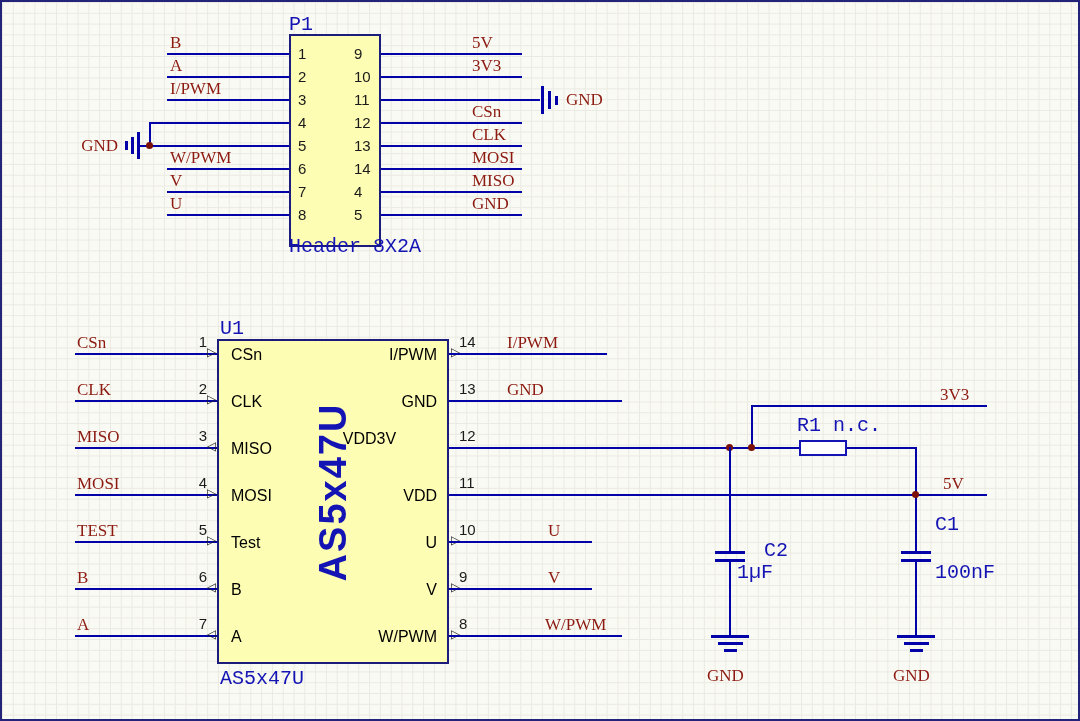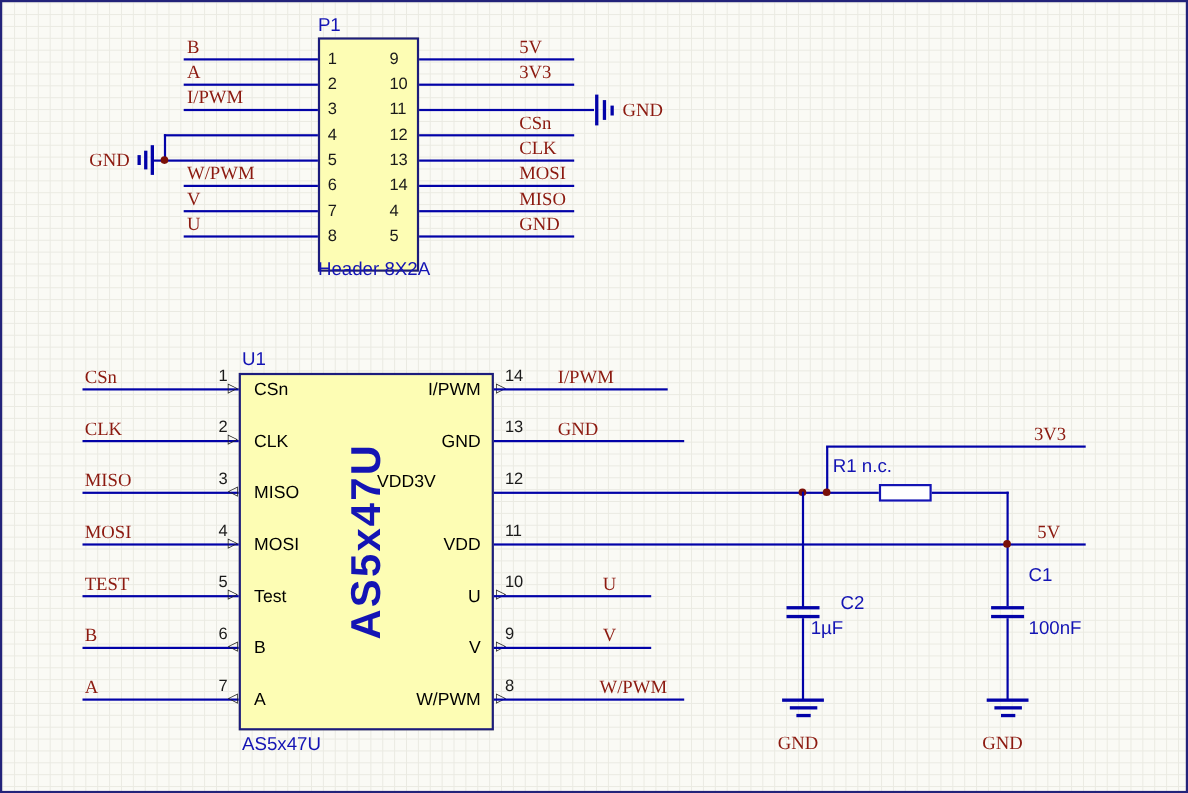--- a/index.html
+++ b/index.html
@@ -11,21 +11,21 @@
       linear-gradient(var(--grid,#EAEAE2) 1px, transparent 1px),
       linear-gradient(90deg, var(--grid,#EAEAE2) 1px, transparent 1px);
     background-size:10.8px 10.8px;
     border:2px solid var(--sheet-border,#23237A);
     font-family:"Liberation Serif", serif;
   }
   .wh, .wv { position:absolute; background:var(--wire,#0202A8); }
   .wh { height:2px; }
   .wv { width:2px; }
   .net  { position:absolute; font-size:17px; line-height:1.1; color:var(--net-label,#8C1A10); white-space:nowrap; font-family:"Liberation Serif", serif; }
-  .des  { position:absolute; font-size:17px; line-height:1.1; color:var(--designator,#1414B4); white-space:nowrap; font-family:Liberation Sans, sans-serif; }
+  .des  { position:absolute; font-size:20px; line-height:1.1; color:var(--designator,#1414B4); white-space:nowrap; font-family:Liberation Mono, monospace; }
   .pn   { position:absolute; font-size:15px; line-height:1.1; color:#1A1A1A; white-space:nowrap; font-family:"Liberation Sans", sans-serif; }
   .pname{ position:absolute; font-size:16px; line-height:1.1; color:var(--pin-text,#000); white-space:nowrap; font-family:"Liberation Sans", sans-serif; }
   .box  { position:absolute; background:var(--body-fill,#FDFDB4); border:2px solid var(--body-border,#1C1C7C); }
   .dot  { position:absolute; width:7px; height:7px; border-radius:50%; background:var(--junction,#7A1008); }
   .chev { position:absolute; font-size:12px; line-height:1; color:#222; font-family:"DejaVu Sans", sans-serif; }
   .bigname { position:absolute; font-family:"Liberation Sans", sans-serif; font-weight:bold; font-size:38px;
              letter-spacing:2px; color:var(--designator,#1414B4); text-align:center; transform:rotate(-90deg); }
   .resbody { position:absolute; background:#fff; border:2px solid var(--designator,#1414B4); }
   .bar { position:absolute; background:var(--wire,#0202A8); }
 </style>
@@ -185,21 +185,21 @@
     <div class="net" style="left:546px;top:567px">V</div>
     <div class="net" style="left:543px;top:614px">W/PWM</div>
   </div>
 
   <div>
 
     <div class="wv" style="left:749px;top:404px;height:42px"></div>
     <div class="wh" style="left:749px;top:403px;width:236px"></div>
     <div class="net" style="left:938px;top:384px">3V3</div>
 
-    <div class="des" style="left:755px;top:413px">R1  n.c.</div>
+    <div class="des" style="left:795px;top:413px">R1  n.c.</div>
     <div class="resbody" style="left:797px;top:438px;width:48px;height:16px"></div>
     <div class="wh" style="left:845px;top:445px;width:70px"></div>
     <div class="wv" style="left:913px;top:445px;height:104px"></div>
 
     <div class="net" style="left:941px;top:473px">5V</div>
 
     <div class="dot" style="left:724px;top:442px"></div>
     <div class="dot" style="left:746px;top:442px"></div>
     <div class="dot" style="left:910px;top:489px"></div>
 

